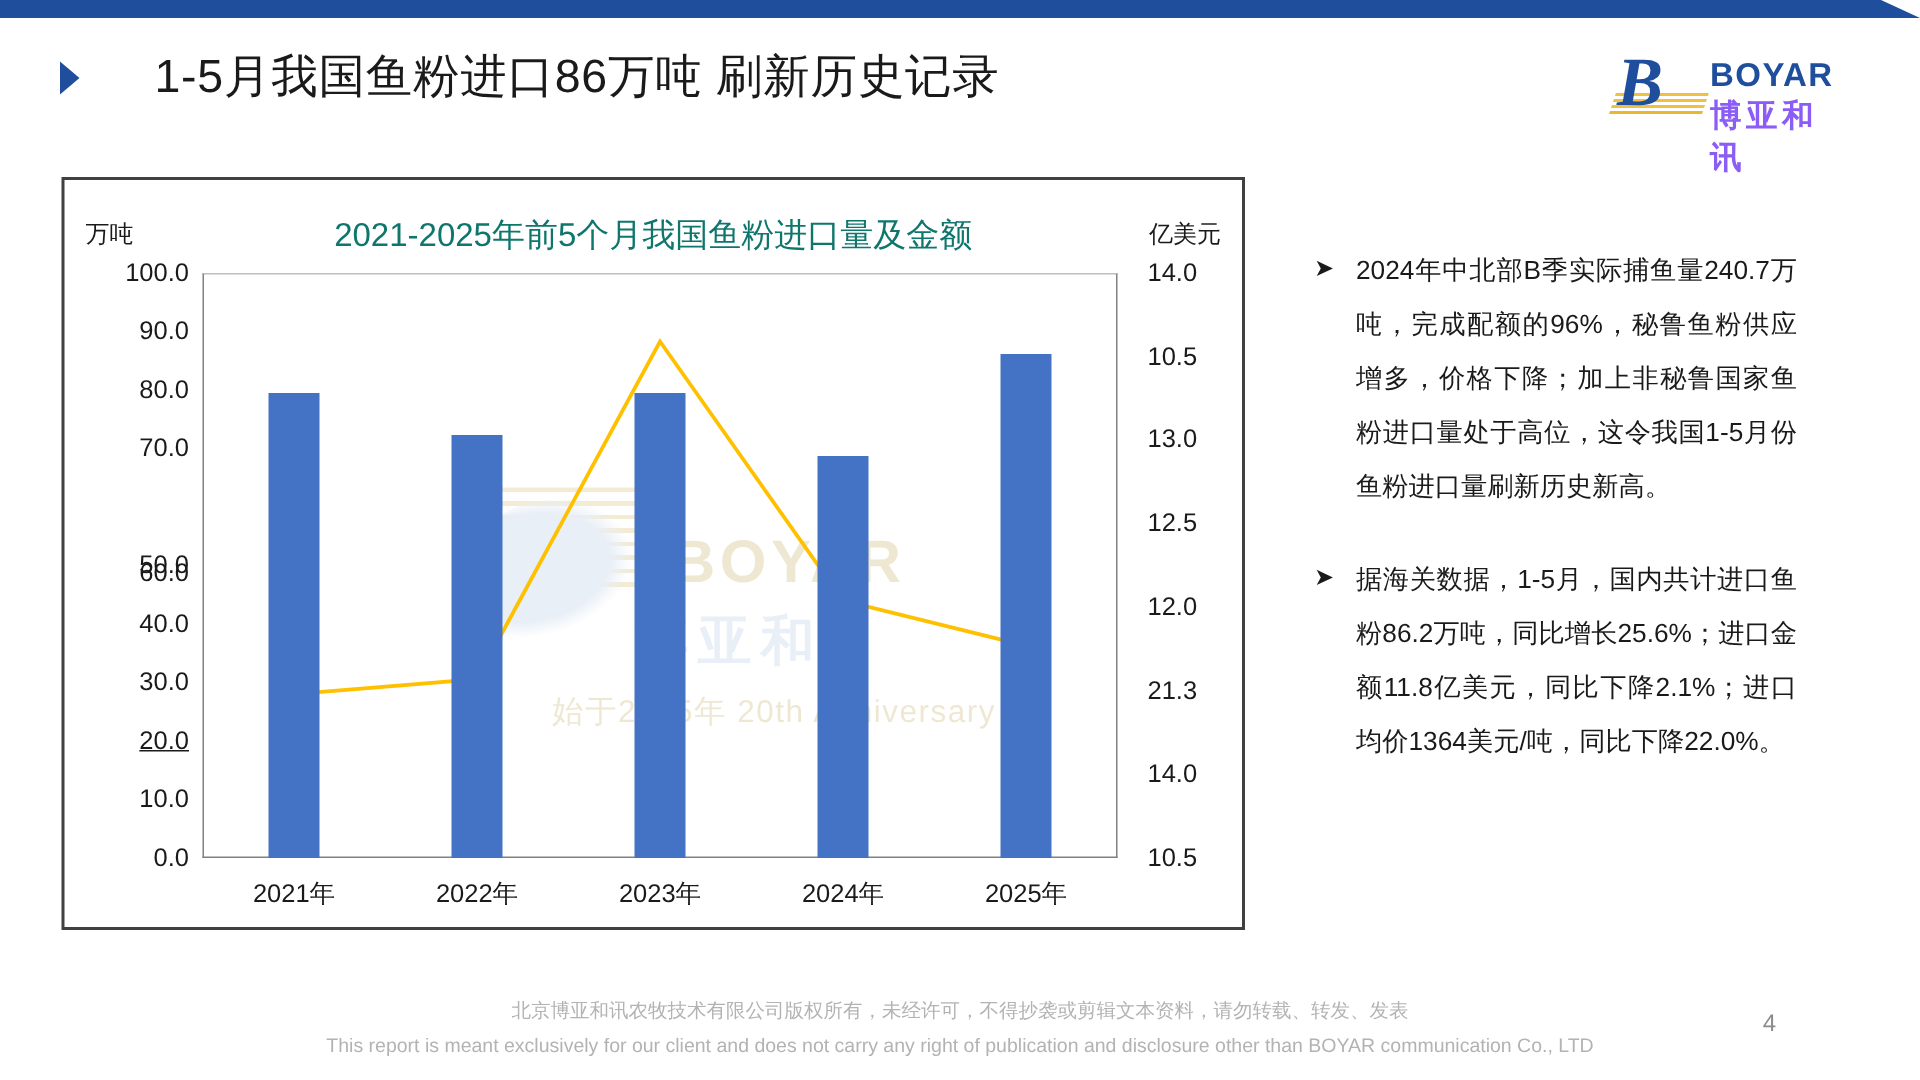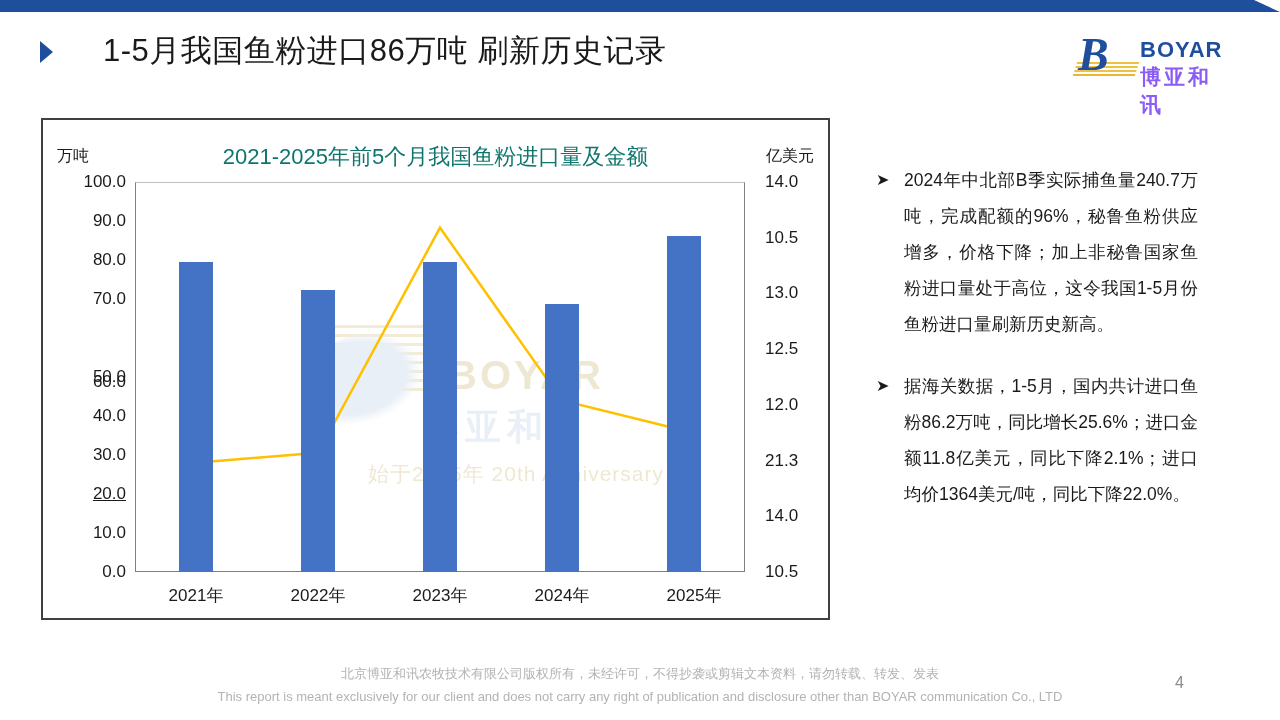--- a/index.html
+++ b/index.html
@@ -343,21 +343,21 @@
       <div class="ytick-right" style="top: 278.571px;">21.3</div>
       <div class="ytick-right" style="top: 222.857px;">12.0</div>
       <div class="ytick-right" style="top: 167.143px;">12.5</div>
       <div class="ytick-right" style="top: 111.429px;">13.0</div>
       <div class="ytick-right" style="top: 55.7143px;">10.5</div>
       <div class="ytick-right" style="top: 0px;">14.0</div>
       <div class="xtick" style="left: 61px;">2021年</div>
       <div class="xtick" style="left: 183px;">2022年</div>
       <div class="xtick" style="left: 305px;">2023年</div>
       <div class="xtick" style="left: 427px;">2024年</div>
-      <div class="xtick" style="left: 549px; margin-left: 10px;">2025年</div>
+      <div class="xtick" style="left: 549px;">2025年</div>
       <div class="bar" style="left: 61px; height: 310.05px; background: rgb(68, 114, 196);"></div>
       <div class="bar" style="left: 183px; height: 282.36px; background: rgb(68, 114, 196);"></div>
       <div class="bar" style="left: 305px; height: 310.44px; background: rgb(68, 114, 196);"></div>
       <div class="bar" style="left: 427px; height: 267.54px; background: rgb(68, 114, 196);"></div>
       <div class="bar" style="left: 549px; height: 336.18px; background: rgb(68, 114, 196);"></div>
     </div>
 </div>
 
 <div class="bullets" id="bullets">
     <div class="bullet"><span class="bullet-marker">➤</span><span>2024年中北部B季实际捕鱼量240.7万吨，完成配额的96%，秘鲁鱼粉供应增多，价格下降；加上非秘鲁国家鱼粉进口量处于高位，这令我国1-5月份鱼粉进口量刷新历史新高。</span></div>

